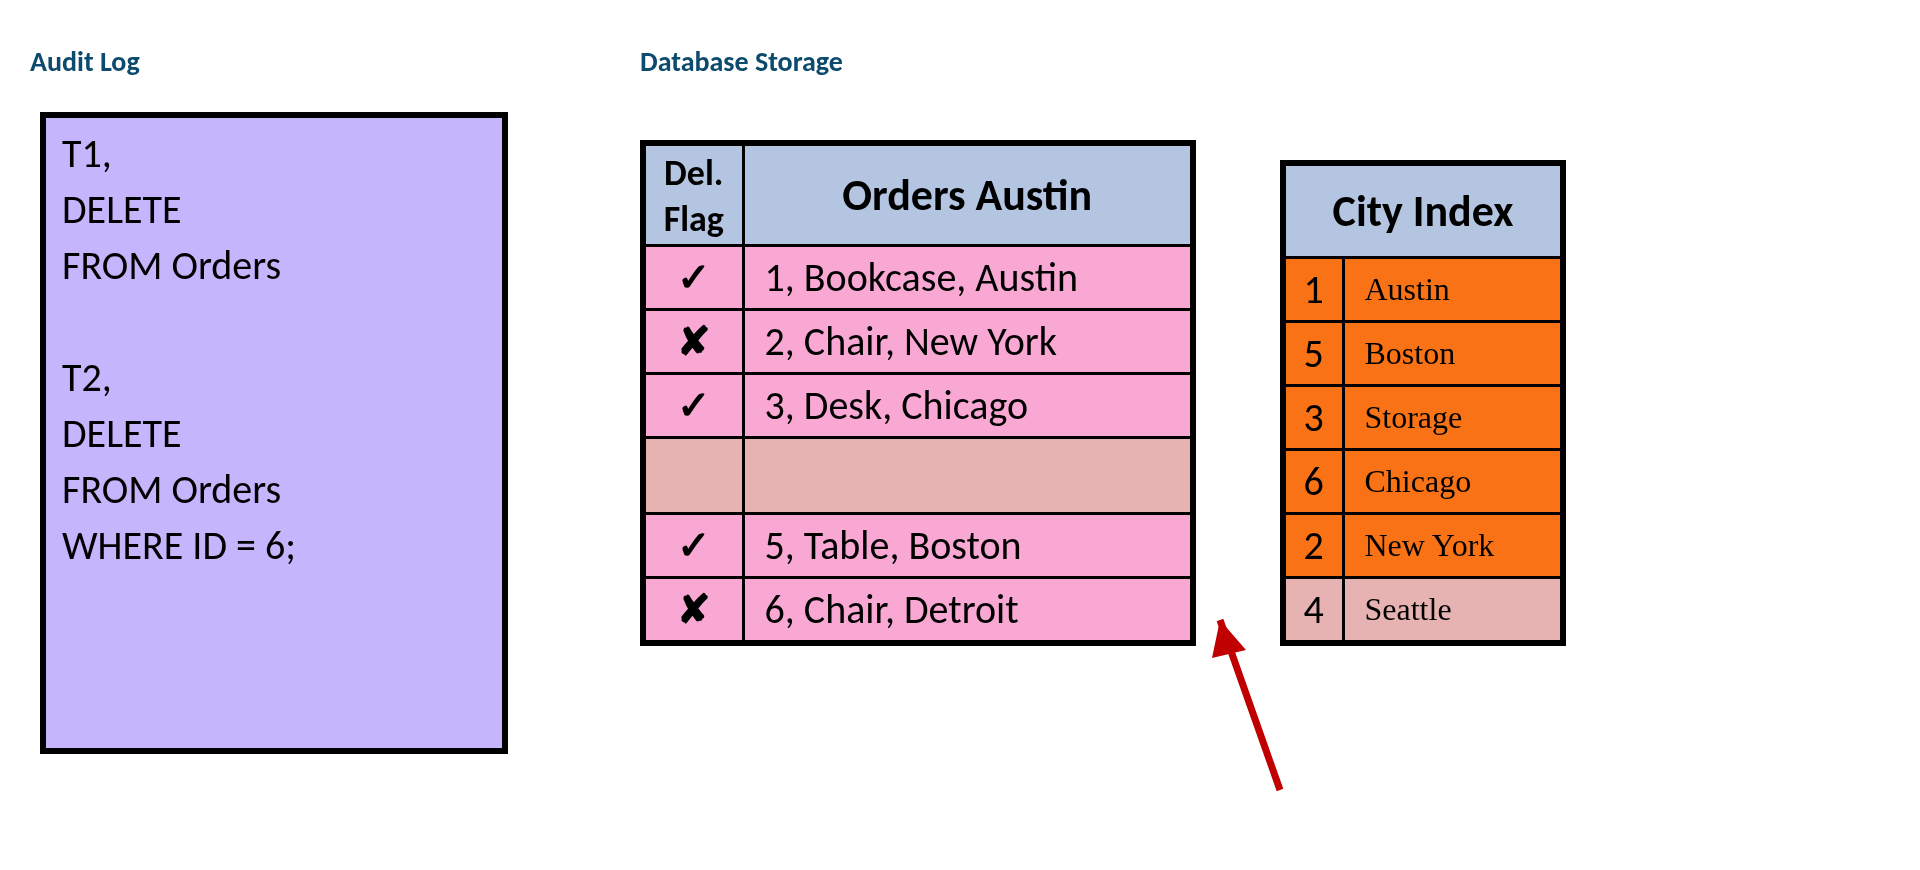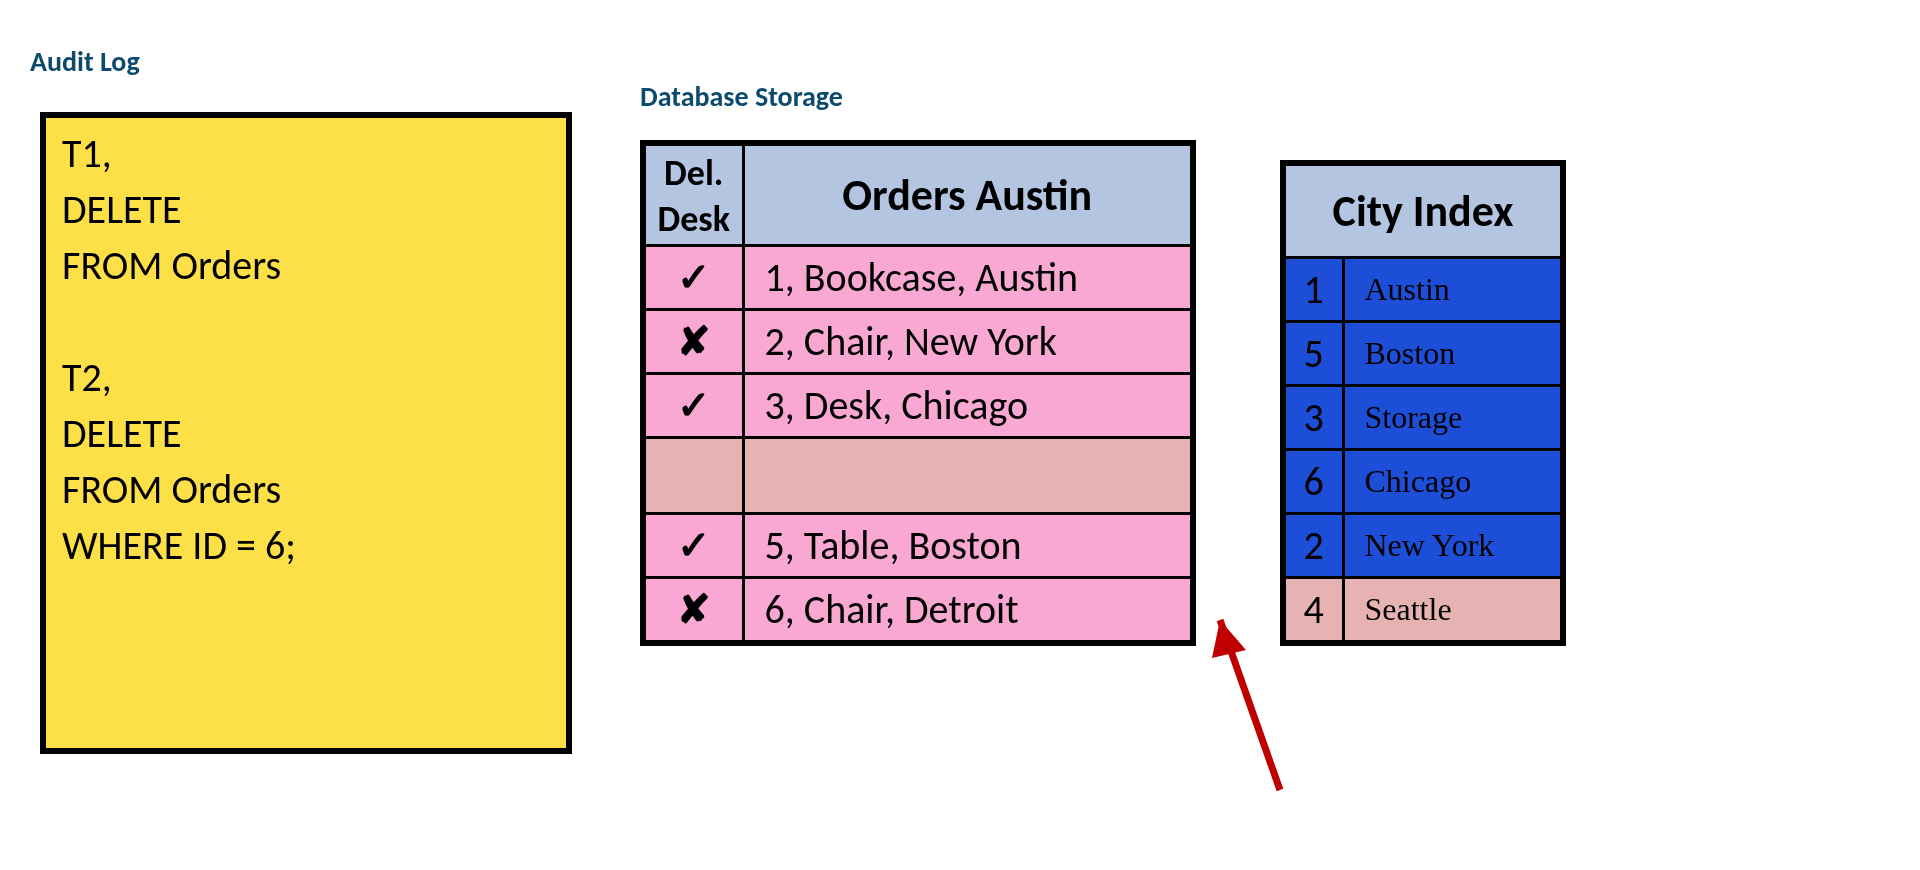--- a/index.html
+++ b/index.html
@@ -24,41 +24,40 @@
   .audit-heading {
     position: absolute;
     left: 30px;
     top: 44px;
     width: 480px;
   }
   .audit-box {
     position: absolute;
     left: 40px;
     top: 112px;
-    width: 532px;
+    width: 468px;
     height: 642px;
     border: 6px solid #000;
-    background: #fde047;
+    background: #c4b5fd;
     padding: 8px 16px;
   }
   .audit-line {
     font-size: 40px;
     line-height: 56px;
     font-weight: 400;
     color: #000;
     white-space: pre;
   }
 
   
   .db-heading {
     position: absolute;
     left: 640px;
     top: 44px;
     width: 900px;
-    margin-top: 35px;
   }
 
   
   .orders-table {
     position: absolute;
     left: 640px;
     top: 140px;
     border: 6px solid #000;
     border-collapse: collapse;
     background: #f9a8d4;
@@ -99,21 +98,21 @@
     height: 76px;
   }
 
   
   .city-table {
     position: absolute;
     left: 1280px;
     top: 160px;
     border: 6px solid #000;
     border-collapse: collapse;
-    background: #1d4ed8;
+    background: #f97316;
   }
   .city-table th, .city-table td {
     border: 3px solid #000;
   }
   .city-head {
     background: #b4c5e1;
     font-weight: 700;
     font-size: 44px;
     text-align: center;
     padding: 18px 20px;
@@ -162,21 +161,21 @@
   <div class="audit-line">WHERE ID = 6;</div>
 </div>
 
 <div class="heading db-heading">Database Storage</div>
 
 <table class="orders-table">
   <tbody>
       <tr class="orders-head">
     <th class="small">
       <div>Del.</div>
-      <div>Desk</div>
+      <div>Flag</div>
     </th>
     <th class="big">Orders Austin</th>
   </tr>
   <tr>
     <td class="flag">✓</td>
     <td class="row-data">1, Bookcase, Austin</td>
   </tr>
   <tr>
     <td class="flag">✘</td>
     <td class="row-data">2, Chair, New York</td>

